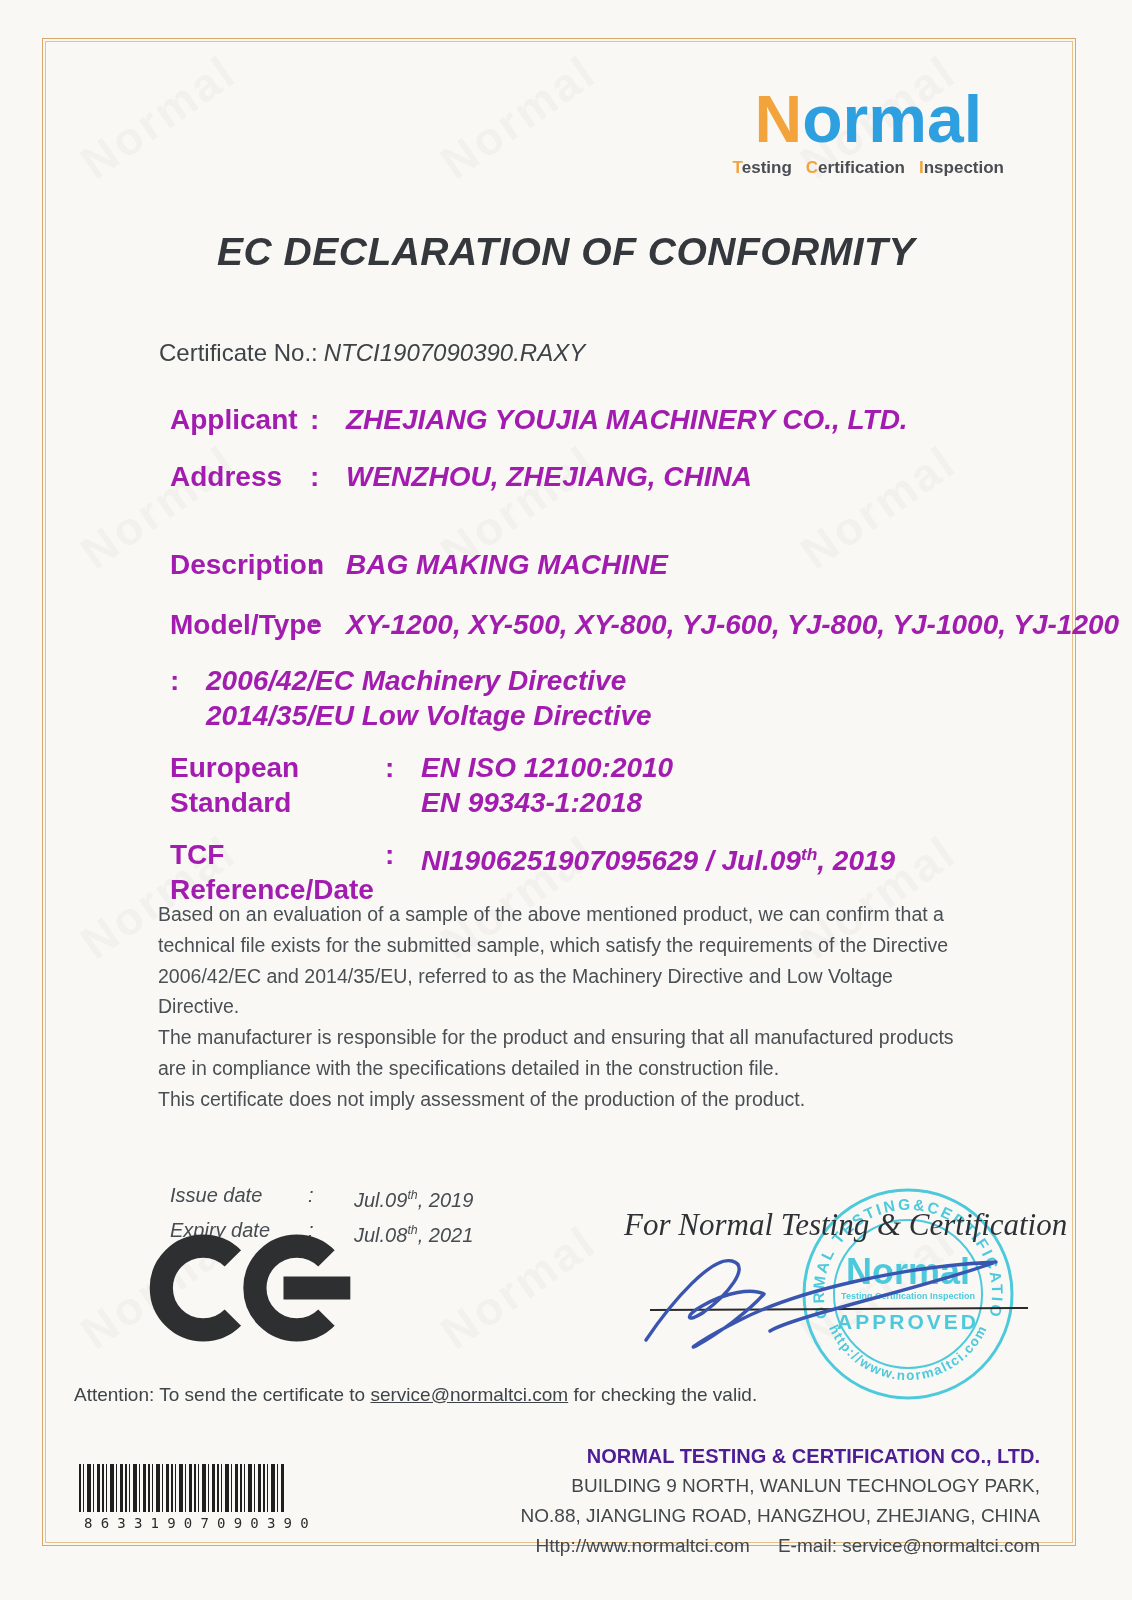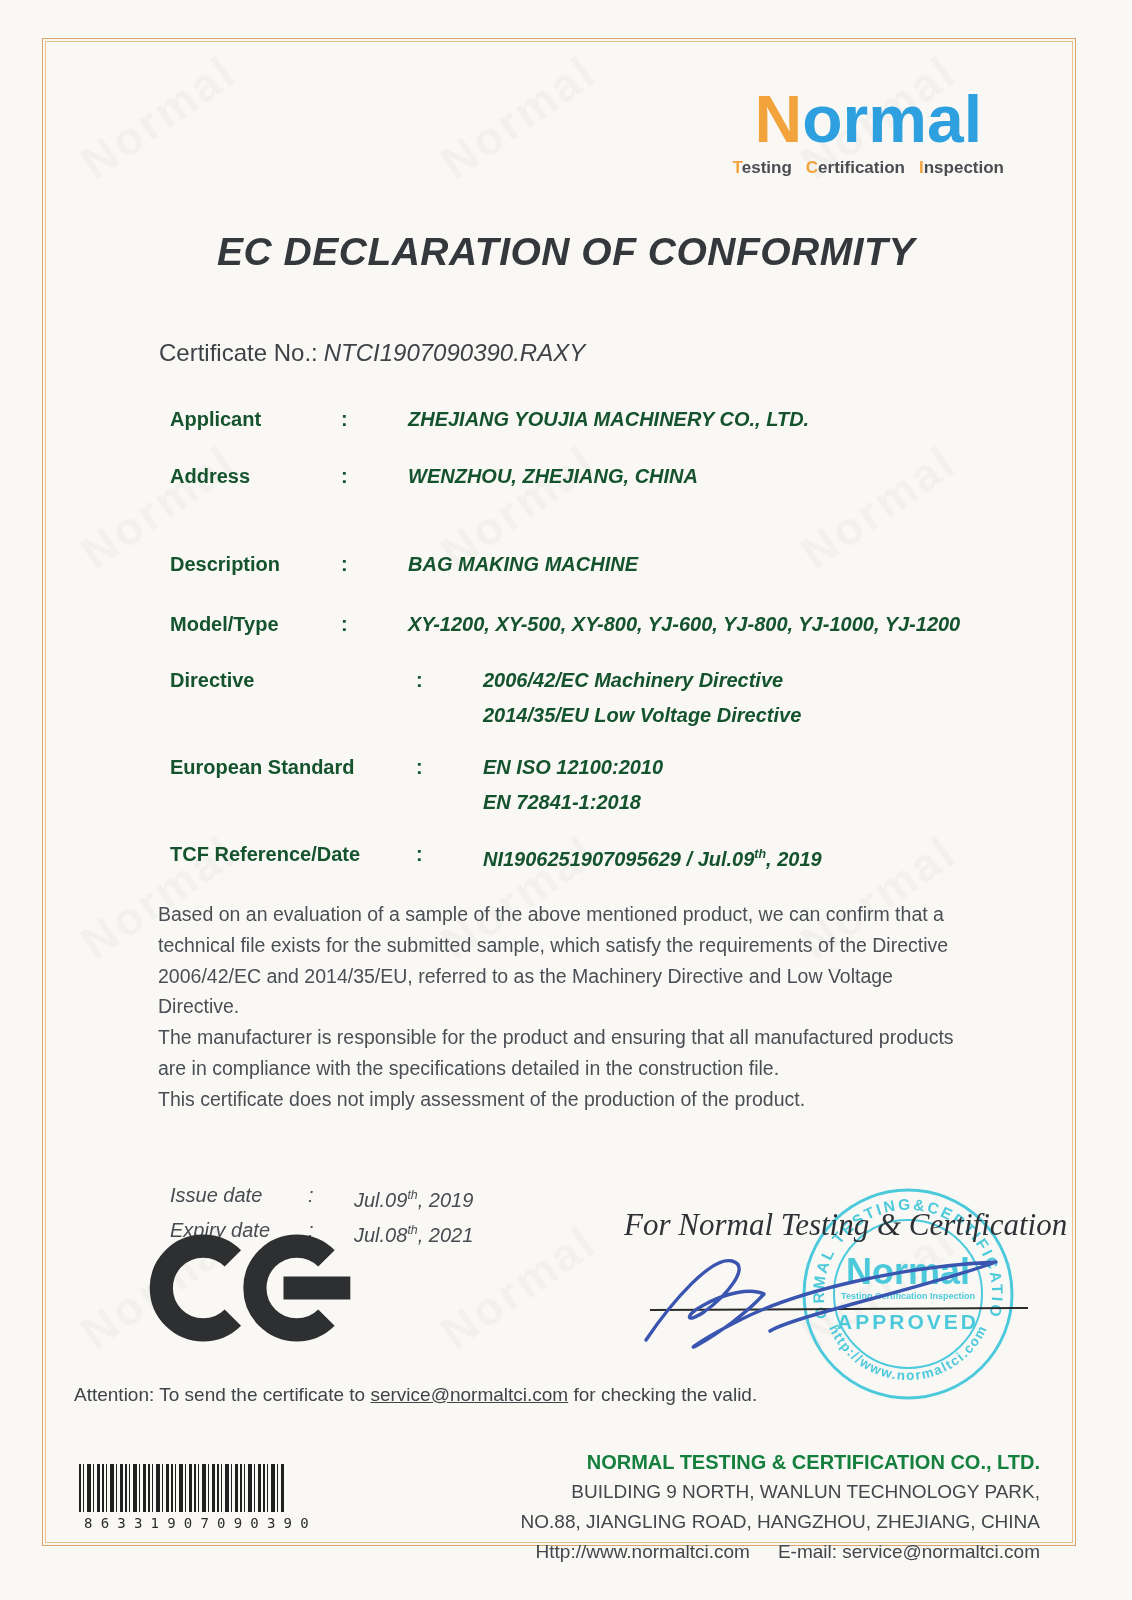--- a/index.html
+++ b/index.html
@@ -19,21 +19,21 @@
   .logo-name{display:inline-block;font-size:66px;line-height:1;font-weight:bold;color:var(--logo-blue);}
   .logo-name::first-letter{color:var(--logo-orange);}
   .logo-tagline{margin-top:6px;display:flex;gap:14px;}
   .tw{display:inline-block;font-size:17px;font-weight:bold;color:var(--tagline-dark);}
   .tw::first-letter{color:var(--logo-orange);}
 
   .doc-title{position:absolute;top:230px;left:0;width:100%;text-align:center;font-size:39px;font-weight:bold;font-style:italic;color:#34383d;letter-spacing:.5px;z-index:1;}
   .cert-no{position:absolute;top:339px;left:159px;font-size:24px;color:#3e4348;z-index:1;}
   .cert-no .val{font-style:italic;margin-left:6px;}
 
-  .frow{position:absolute;left:170px;display:flex;font-size:20px;color:#14532d;line-height:35px;z-index:1;gap:31px;}
+  .frow{position:absolute;left:170px;display:flex;font-size:28px;color:#a21caf;line-height:35px;z-index:1;}
   .flabel{font-weight:bold;}
   .w1{width:140px;} .w2{width:215px;}
   .fcolon{font-weight:bold;width:12px;}
   .fvalue{margin-left:24px;font-weight:bold;font-style:italic;}
   sup{font-size:.62em;}
 
   .body-text{position:absolute;top:899px;left:158px;width:800px;font-size:19.5px;line-height:30.8px;color:var(--text-body);z-index:1;}
   .body-text p{margin:0;}
 
   .dates{position:absolute;top:1180px;left:170px;font-size:20px;font-style:italic;color:#474c52;z-index:1;}
@@ -51,21 +51,21 @@
   .stamp-tag{font-size:9px;font-weight:bold;}
   .stamp-approved{font-size:21px;font-weight:bold;letter-spacing:3px;}
 
   .signature-svg{position:absolute;left:628px;top:1232px;z-index:3;}
   .ce-svg{position:absolute;left:148px;top:1230px;z-index:1;}
 
   .attention{position:absolute;top:1384px;left:74px;font-size:19px;color:#3f4449;z-index:1;}
   .attention .u{text-decoration:underline;cursor:pointer;}
 
   .footer{position:absolute;top:1441px;right:92px;text-align:right;font-size:19px;line-height:30px;color:#42474c;z-index:1;}
-  .footer-company{font-size:20px;font-weight:bold;color:#15803d;margin-top:6px;}
+  .footer-company{font-size:20px;font-weight:bold;color:#4c1d95;}
   .footer-web{margin-right:28px;}
 
   .barcode{position:absolute;left:79px;top:1464px;z-index:1;}
   .bars{width:206px;height:48px;background:repeating-linear-gradient(90deg,
     var(--barcode-black) 0 2px, transparent 2px 4px,
     var(--barcode-black) 4px 5px, transparent 5px 8px,
     var(--barcode-black) 8px 12px, transparent 12px 14px,
     var(--barcode-black) 14px 15px, transparent 15px 18px,
     var(--barcode-black) 18px 21px, transparent 21px 23px);}
   .digits{margin-top:3px;font-family:"DejaVu Sans Mono",monospace;font-size:14px;letter-spacing:8.2px;color:#2b2b2b;padding-left:5px;}
@@ -131,34 +131,33 @@
 
   <div class="frow" style="top:607px">
     <span class="flabel w1">Model/Type</span>
     <span class="fcolon">:</span>
     <div class="fvalue">
       <div>XY-1200, XY-500, XY-800, YJ-600, YJ-800, YJ-1000, YJ-1200</div>
     </div>
   </div>
 
   <div class="frow" style="top:663px">
-    <span class="flabel w2">Directive</span>
     <span class="fcolon">:</span>
     <div class="fvalue">
       <div>2006/42/EC Machinery Directive</div>
       <div>2014/35/EU Low Voltage Directive</div>
     </div>
   </div>
 
   <div class="frow" style="top:750px">
     <span class="flabel w2">European Standard</span>
     <span class="fcolon">:</span>
     <div class="fvalue">
       <div>EN ISO 12100:2010</div>
-      <div>EN 72841-1:2018</div>
+      <div>EN 99343-1:2018</div>
     </div>
   </div>
 
   <div class="frow" style="top:837px">
     <span class="flabel w2">TCF Reference/Date</span>
     <span class="fcolon">:</span>
     <div class="fvalue">
       <span>NI1906251907095629 / Jul.09</span><sup>th</sup><span>, 2019</span>
     </div>
   </div>

